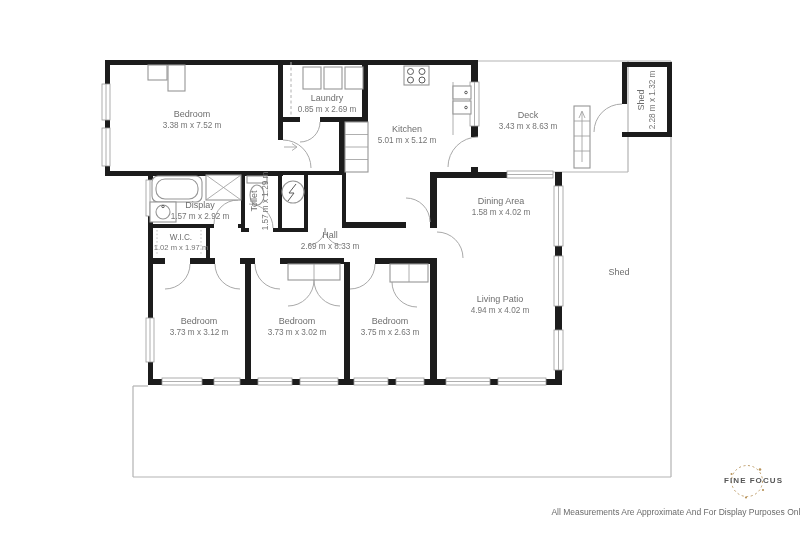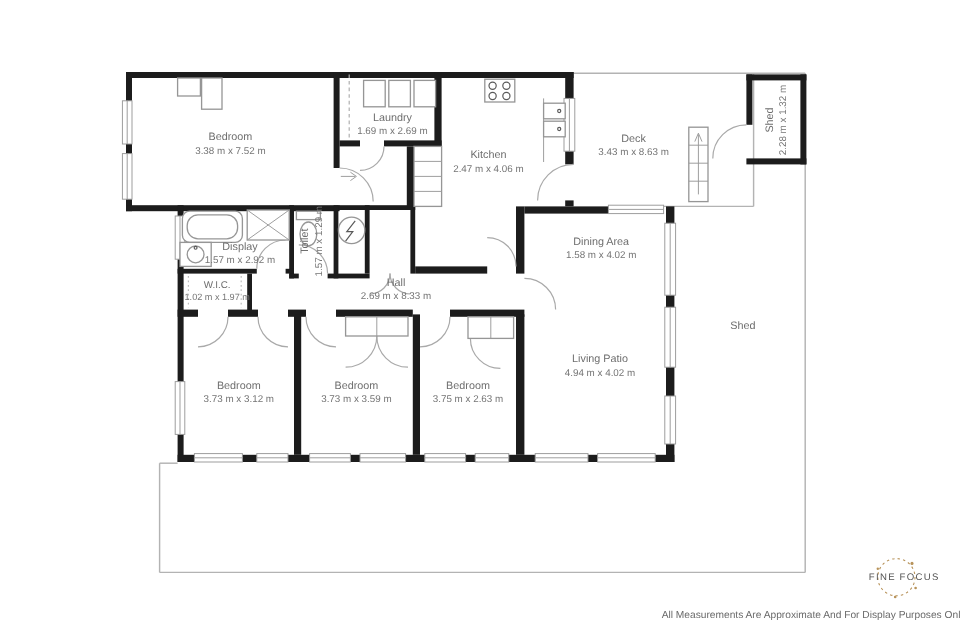--- a/index.html
+++ b/index.html
@@ -18,21 +18,21 @@
   .win{fill:#ffffff;stroke:#9a9a9a;stroke-width:0.8;}
   .wl{stroke:#9a9a9a;stroke-width:0.8;}
   .gap{fill:#ffffff;}
   .arc{stroke:#a9a9a9;stroke-width:1;fill:none;}
   .fix{stroke:#969696;stroke-width:1.1;fill:#ffffff;}
   .fixd{stroke:#5a5a5a;stroke-width:1;fill:none;}
   .dash{stroke:#b0b0b0;stroke-width:1;stroke-dasharray:3 2.5;fill:none;}
   .dot2{stroke:#bdbdbd;stroke-width:1;stroke-dasharray:1.5 2.2;fill:none;}
   
   .logo{position:absolute;left:724px;top:463px;width:74px;height:36px;}
-  .logo-text{position:absolute;left:0;top:13px;font-size:8px;font-weight:normal;
+  .logo-text{position:absolute;left:0;top:13px;font-size:8px;font-weight:bold;
              letter-spacing:1.1px;color:#555;white-space:nowrap;}
   .logo-text span{margin-right:3px;}
   .logo-ring{position:absolute;left:30px;top:-1px;}
   
   .disclaimer{position:absolute;left:678px;top:512px;transform:translate(-50%,-50%);
               font-size:8.5px;color:#6a6a6a;white-space:nowrap;}
 </style>
 </head>
 <body>
 
@@ -213,25 +213,25 @@
       <path class="wl" fill="none" d="M292,143.5 L297,147 L292,150.5"></path>
     </g>
   </svg>
 
   <div class="rlabel" style="left:192px;top:120px">
     <div class="rname">Bedroom</div>
     <div class="rdims">3.38 m x 7.52 m</div>
   </div>
   <div class="rlabel" style="left:327px;top:104px">
     <div class="rname">Laundry</div>
-    <div class="rdims">1.69 m x 2.69 m</div>
+    <div class="rdims">0.85 m x 2.69 m</div>
   </div>
   <div class="rlabel" style="left:407px;top:135px">
     <div class="rname">Kitchen</div>
-    <div class="rdims">2.47 m x 4.06 m</div>
+    <div class="rdims">5.01 m x 5.12 m</div>
   </div>
   <div class="rlabel" style="left:528px;top:121px">
     <div class="rname">Deck</div>
     <div class="rdims">3.43 m x 8.63 m</div>
   </div>
   <div class="rlabel rot" style="left:647px;top:100px">
     <div class="rname">Shed</div>
     <div class="rdims">2.28 m x 1.32 m</div>
   </div>
   <div class="rlabel" style="left:200px;top:211px">
@@ -260,21 +260,21 @@
   </div>
   <div class="rlabel" style="left:619px;top:272px">
     <div class="rname">Shed</div>
   </div>
   <div class="rlabel" style="left:199px;top:327px">
     <div class="rname">Bedroom</div>
     <div class="rdims">3.73 m x 3.12 m</div>
   </div>
   <div class="rlabel" style="left:297px;top:327px">
     <div class="rname">Bedroom</div>
-    <div class="rdims">3.73 m x 3.59 m</div>
+    <div class="rdims">3.73 m x 3.02 m</div>
   </div>
   <div class="rlabel" style="left:390px;top:327px">
     <div class="rname">Bedroom</div>
     <div class="rdims">3.75 m x 2.63 m</div>
   </div>
 
   <div class="logo">
     <svg class="logo-ring" width="46" height="40">
       <circle cx="23" cy="18" r="15.5" fill="none" stroke="#b8935a" stroke-width="0.9" stroke-dasharray="2 2.6"></circle>
       <circle cx="36" cy="6.5" r="1.3" fill="#b8935a"></circle>

